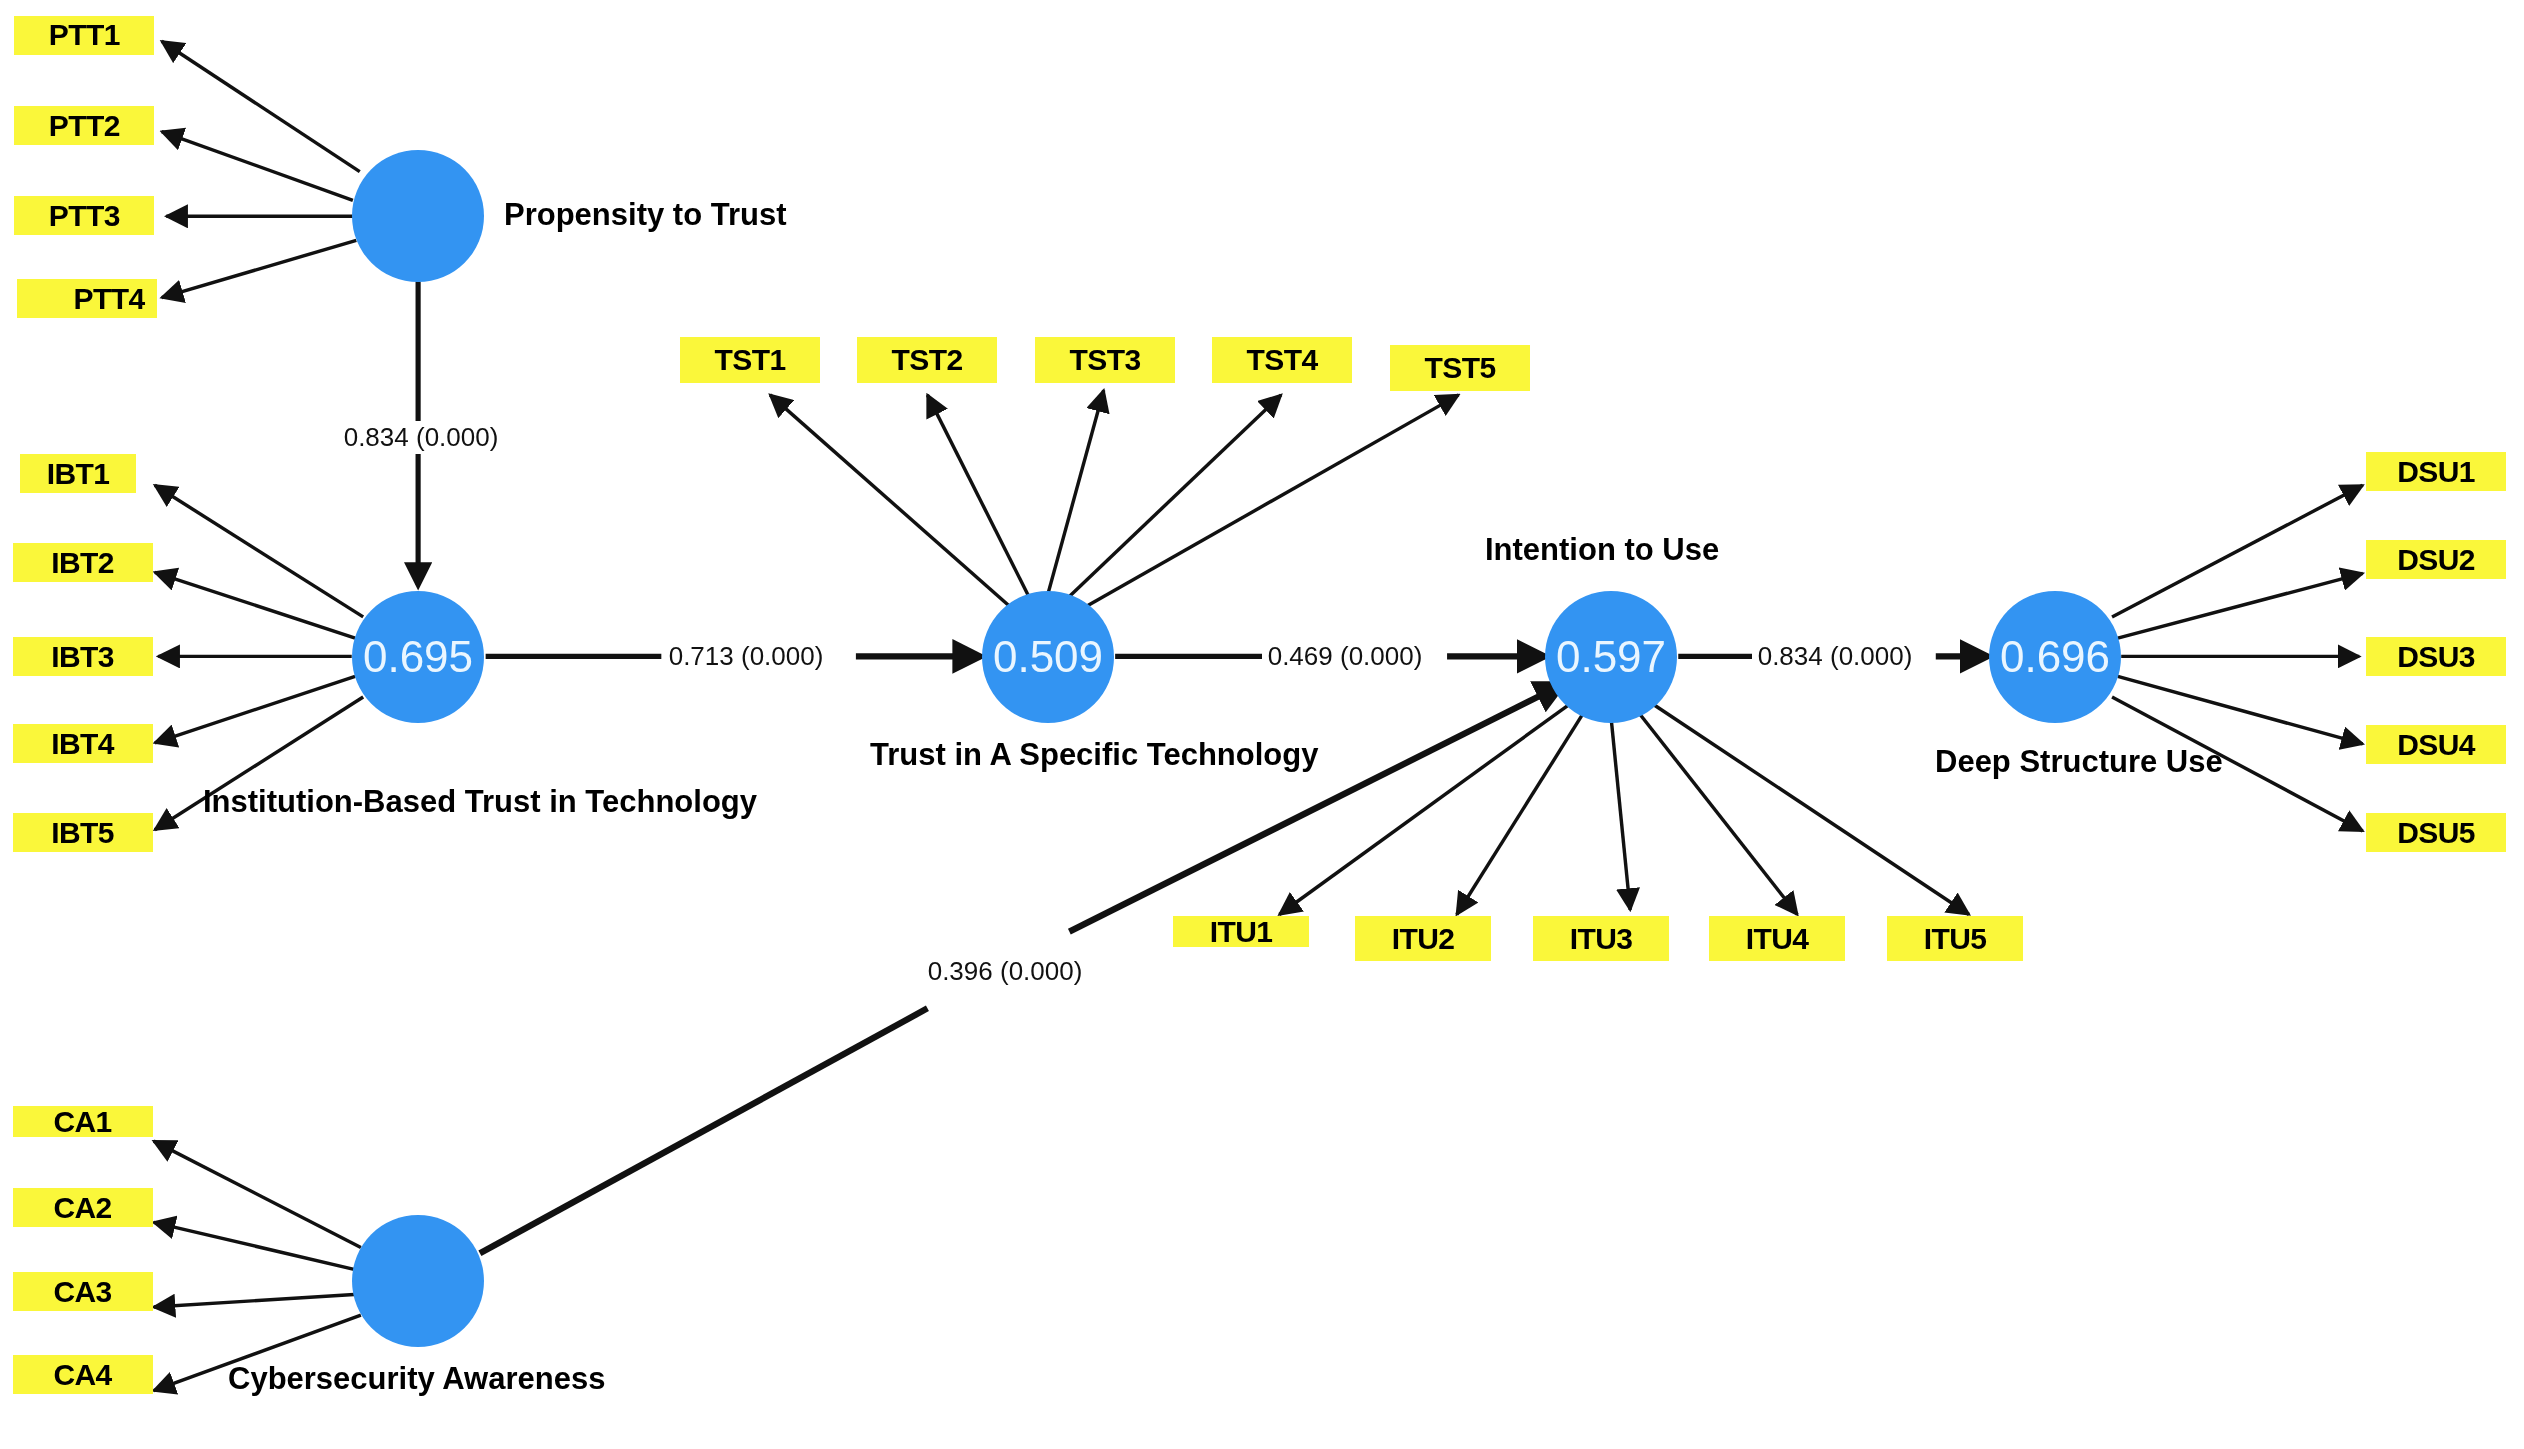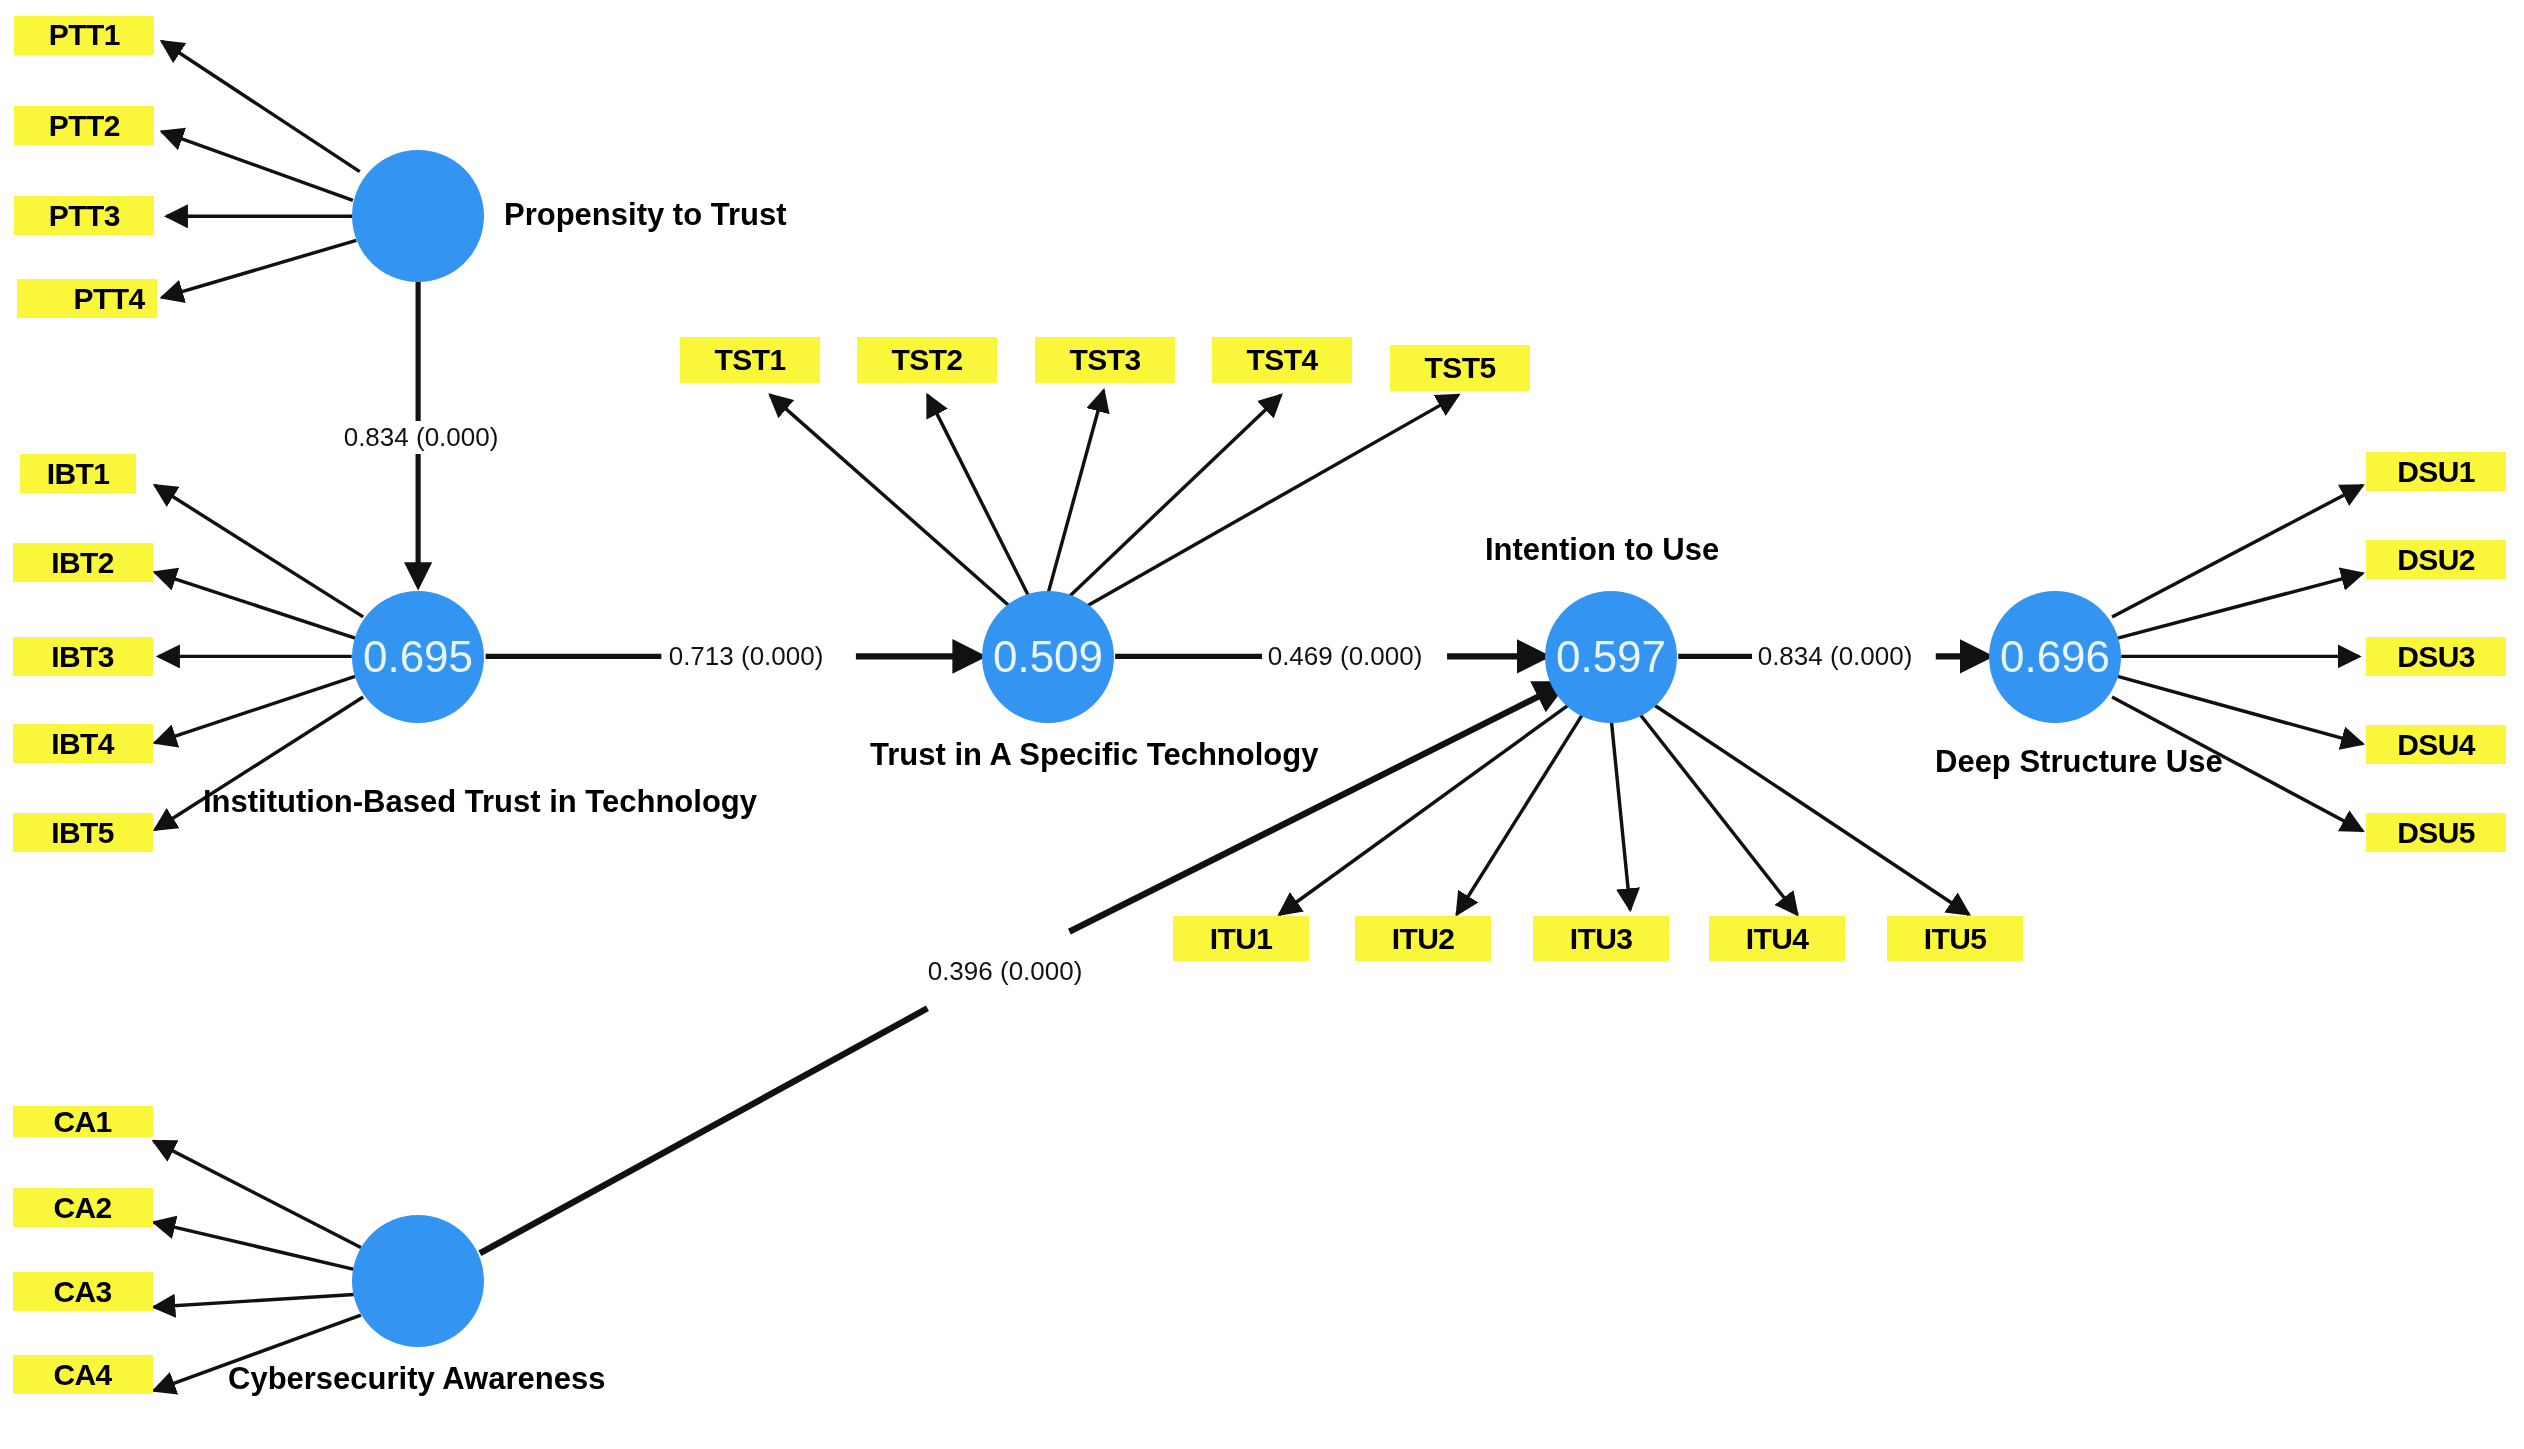--- a/index.html
+++ b/index.html
@@ -121,21 +121,21 @@
   <div class="indicator" style="left:12.6px;top:637px;width:140px;height:39px;">IBT3</div>
   <div class="indicator" style="left:12.6px;top:724px;width:140px;height:39px;">IBT4</div>
   <div class="indicator" style="left:12.6px;top:813px;width:140px;height:39px;">IBT5</div>
 
   <div class="indicator" style="left:680px;top:337px;width:140px;height:46px;">TST1</div>
   <div class="indicator" style="left:857px;top:337px;width:140px;height:46px;">TST2</div>
   <div class="indicator" style="left:1035px;top:337px;width:140px;height:46px;">TST3</div>
   <div class="indicator" style="left:1212px;top:337px;width:140px;height:46px;">TST4</div>
   <div class="indicator" style="left:1390px;top:337px;width:140px;height:46px;margin-top:8px;">TST5</div>
 
-  <div class="indicator" style="left:1173px;top:916px;width:136px;height:45px;">ITU1</div>
+  <div class="indicator" style="left:1173px;top:916px;width:136px;height:31px;">ITU1</div>
   <div class="indicator" style="left:1355px;top:916px;width:136px;height:45px;">ITU2</div>
   <div class="indicator" style="left:1533px;top:916px;width:136px;height:45px;">ITU3</div>
   <div class="indicator" style="left:1709px;top:916px;width:136px;height:45px;">ITU4</div>
   <div class="indicator" style="left:1887px;top:916px;width:136px;height:45px;">ITU5</div>
 
   <div class="indicator" style="left:2366px;top:452px;width:140px;height:39px;">DSU1</div>
   <div class="indicator" style="left:2366px;top:540px;width:140px;height:39px;">DSU2</div>
   <div class="indicator" style="left:2366px;top:637px;width:140px;height:39px;">DSU3</div>
   <div class="indicator" style="left:2366px;top:725px;width:140px;height:39px;">DSU4</div>
   <div class="indicator" style="left:2366px;top:813px;width:140px;height:39px;">DSU5</div>

